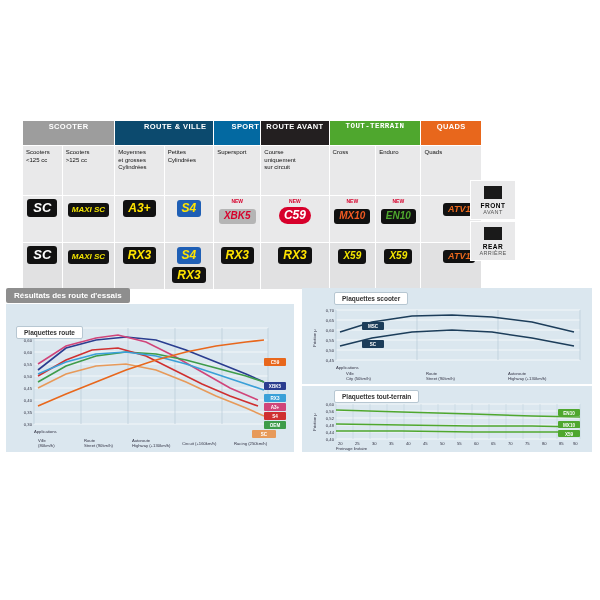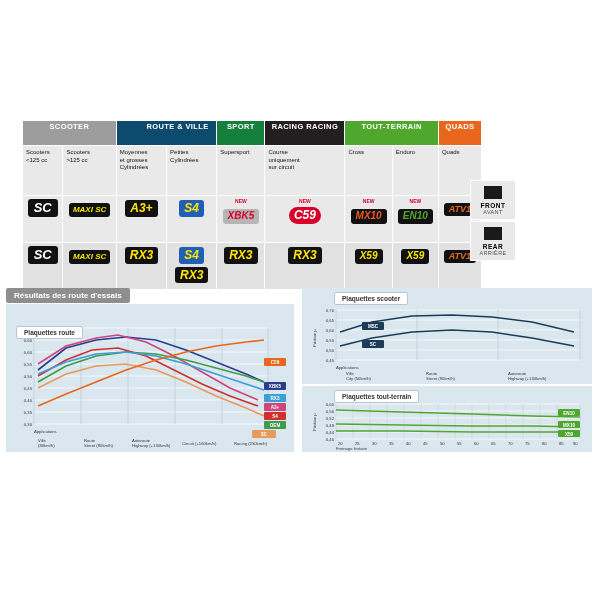--- a/index.html
+++ b/index.html
@@ -6,40 +6,40 @@
   body{width:600px;height:600px;background:#ffffff;font-family:"Liberation Sans",sans-serif;color:#000;overflow:hidden;}
   .page{position:relative;width:600px;height:600px;}
 
   
   .ptable{position:absolute;left:22px;top:120px;width:460px;}
   .ptable table{border-collapse:collapse;width:100%;}
   .ptable td{border:1px solid #ffffff;vertical-align:top;}
   .cat{height:22px;text-align:center;color:#fff;font-weight:bold;font-size:7.5px;letter-spacing:.4px;}
   .cat.scooter{background:#9d9d9d;}
   .cat.route{background:#0c4a6e;padding-left:23px;}
-  .cat.sport{background:#15803d;}
+  .cat.sport{background:#0369a1;text-align:right;}
   .cat.racing{background:#231f20;}
-  .cat.tt{background:#4fa72e;}
+  .cat.tt{background:#4fa72e;font-family:Liberation Mono, monospace;}
   .cat.quads{background:#e8671c;}
   .sub{background:#e9e9ea;font-size:6px;line-height:1.25;padding:3px 3px 10px 3px;height:36px;color:#111;}
   .prow{background:#e9e9ea;height:42px;text-align:center;padding:2px;}
   .prow.b{background:#e1e1e2;}
 
   .badge{display:inline-block;border-radius:3px;padding:2px 5px;font-weight:bold;font-style:italic;font-size:12px;color:#fff;line-height:1.05;}
   .b-sc{background:#111;color:#fff;font-size:13px;padding:2px 6px;}
   .b-maxisc{background:#111;color:#f2e400;font-size:8px;padding:3px 4px;}
   .b-a3{background:#111;color:#ffe400;}
   .b-rx3{background:#111;color:#ffe400;}
   .b-s4{background:#1f5fb5;color:#ffe400;}
   .b-xbk5{background:#b5b5b5;color:#d7002b;font-size:10px;}
   .b-c59{background:#d7002b;color:#fff;border-radius:9px;}
   .b-rx3d{background:#111;color:#ffe400;}
   .b-mx10{background:#111;color:#f15a22;font-size:10px;}
   .b-en10{background:#111;color:#4fa72e;font-size:10px;}
-  .b-atv1{background:#111;color:#e8671c;font-size:9px;}
+  .b-atv1{background:#111;color:#e8671c;font-size:9px;margin-left:16px;}
   .b-x59{background:#111;color:#f2e400;font-size:10px;}
   .newtag{display:block;font-size:5px;color:#d7002b;font-weight:bold;margin-bottom:1px;}
   .stack .badge{margin:1px 0;}
 
   
   .fr{position:absolute;left:470px;top:120px;width:46px;}
   .frbox{background:#e9e9ea;border:1px solid #fff;text-align:center;padding:3px 0 4px 0;margin-bottom:1px;}
   .frsq{width:18px;height:13px;background:#1a1a1a;margin:2px auto 3px auto;}
   .frt{font-size:6.5px;font-weight:bold;letter-spacing:.5px;}
   .frs{font-size:5.5px;color:#555;letter-spacing:.4px;}
@@ -60,21 +60,21 @@
 
 <div class="page">
 
   <div class="ptable">
     <table>
       <tbody>
           <tr>
         <td class="cat scooter" colspan="2">SCOOTER</td>
         <td class="cat route" colspan="2">ROUTE &amp; VILLE</td>
         <td class="cat sport">SPORT</td>
-        <td class="cat racing">RACING RACING</td>
+        <td class="cat racing">ROUTE AVANT</td>
         <td class="cat tt" colspan="2">TOUT-TERRAIN</td>
         <td class="cat quads">QUADS</td>
       </tr>
       <tr>
         <td class="sub"><span style="white-space:pre-line">Scooters
 &lt;125 cc</span></td>
         <td class="sub"><span style="white-space:pre-line">Scooters
 &gt;125 cc</span></td>
         <td class="sub"><span style="white-space:pre-line">Moyennes
 et grosses

